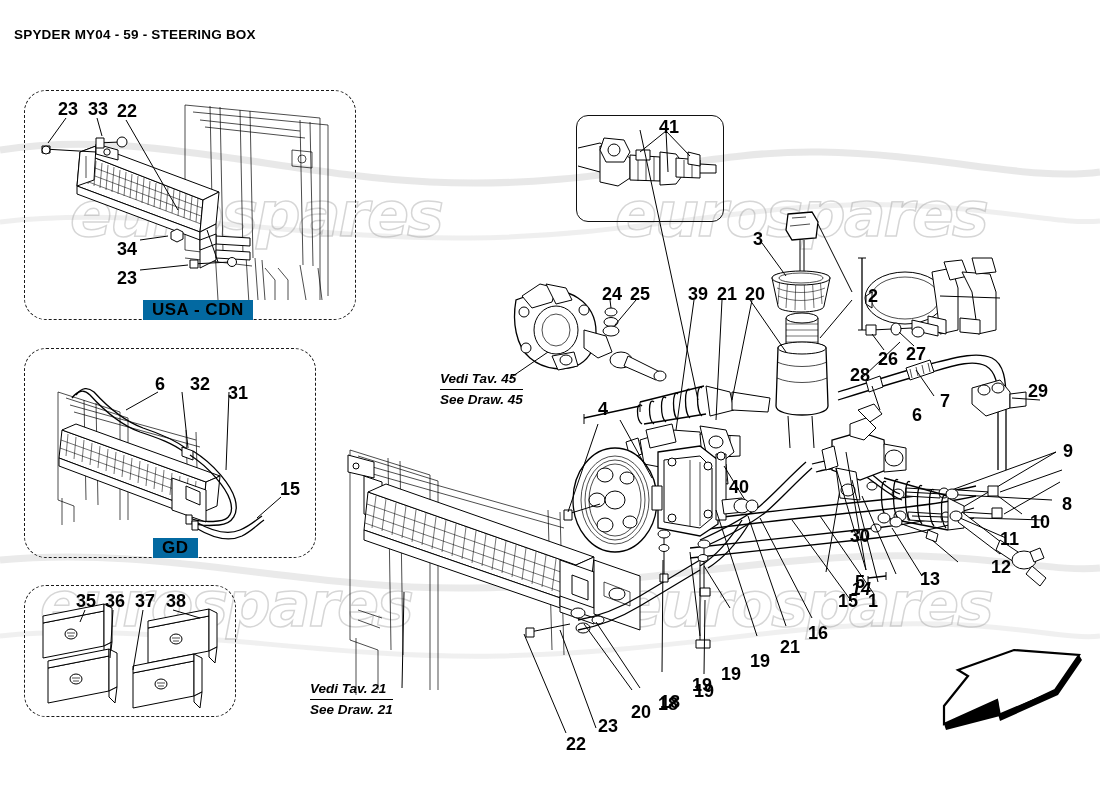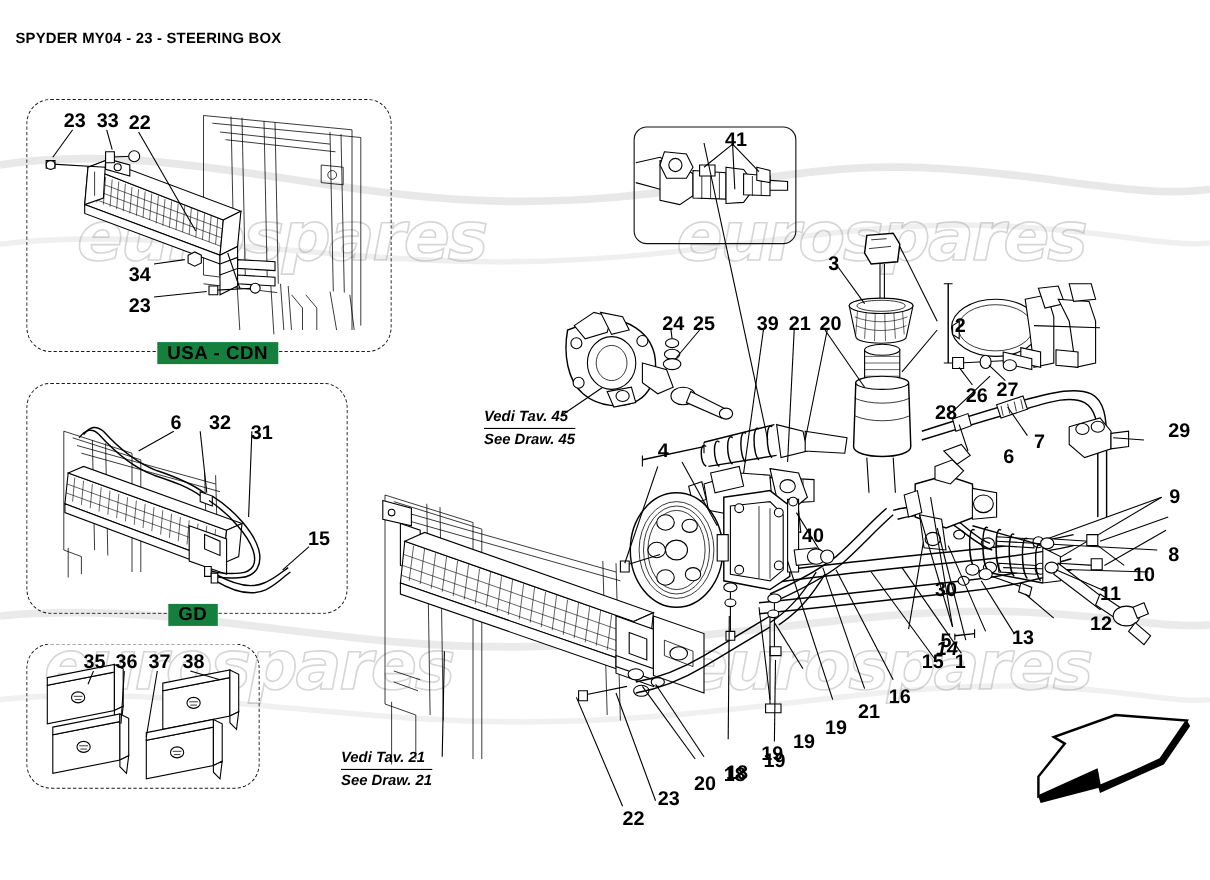--- a/index.html
+++ b/index.html
@@ -16,21 +16,21 @@
   .wm{position:absolute;font-weight:bold;font-style:italic;
       font-family:"DejaVu Sans",sans-serif;
       color:transparent;
       -webkit-text-stroke:1.5px rgba(120,120,120,.30);
       letter-spacing:-2px;pointer-events:none;user-select:none;}
   .wmswoosh{position:absolute;pointer-events:none;}
 
   
   .panel{position:absolute;border:1.6px dashed #1a1a1a;border-radius:22px;}
   .panel-caption{position:absolute;font-size:17px;font-weight:bold;
-                 background:#15803d;padding:0 9px;letter-spacing:.5px;margin-top:11px;}
+                 background:#0369a1;padding:0 9px;letter-spacing:.5px;}
 
   
   .inset{position:absolute;border:1.4px solid #111;border-radius:12px;background:transparent;}
 
   
   .num{position:absolute;font-size:18px;font-weight:bold;line-height:1;
        font-family:"Liberation Sans",sans-serif;}
 
   
   .ref{position:absolute;font-style:italic;font-weight:bold;font-size:13.5px;
@@ -46,21 +46,21 @@
   .lnT{stroke:#000;stroke-width:.7;fill:none;}
   .fillw{fill:#fff;stroke:#000;stroke-width:1;}
   .fillw2{fill:#fff;stroke:#000;stroke-width:1.3;}
   .hatch{stroke:#000;stroke-width:.55;fill:none;}
 </style>
 </head>
 <body>
 
 <div id="stage">
 
-  <div class="title">SPYDER MY04 - 23 - STEERING BOX</div>
+  <div class="title">SPYDER MY04 - 59 - STEERING BOX</div>
 
   <div class="wm" style="left:70px;top:178px;font-size:62px;">eurospares</div>
   <div class="wm" style="left:615px;top:178px;font-size:62px;">eurospares</div>
   <div class="wm" style="left:40px;top:568px;font-size:62px;">eurospares</div>
   <div class="wm" style="left:620px;top:568px;font-size:62px;">eurospares</div>
 
   <svg class="art wmswoosh">
     <path d="M0,150 C140,128 280,175 430,182 C600,190 700,150 820,152 C940,154 1030,182 1100,172" stroke="rgba(150,150,150,.22)" stroke-width="7" fill="none"></path>
     <path d="M0,222 C150,205 300,240 470,238 C640,236 760,200 900,205 C1000,208 1060,225 1100,221" stroke="rgba(150,150,150,.15)" stroke-width="5" fill="none"></path>
     <path d="M0,560 C160,545 300,590 470,588 C650,586 780,552 920,556 C1010,559 1060,572 1100,568" stroke="rgba(150,150,150,.20)" stroke-width="7" fill="none"></path>
@@ -675,21 +675,21 @@
 
   <div class="num" style="left:602px;top:285px;">24</div>
   <div class="num" style="left:630px;top:285px;">25</div>
   <div class="num" style="left:688px;top:285px;">39</div>
   <div class="num" style="left:717px;top:285px;">21</div>
   <div class="num" style="left:745px;top:285px;">20</div>
 
   <div class="num" style="left:878px;top:350px;">26</div>
   <div class="num" style="left:906px;top:345px;">27</div>
   <div class="num" style="left:850px;top:366px;">28</div>
-  <div class="num" style="left:1062px;top:382px;">29</div>
+  <div class="num" style="left:1028px;top:382px;">29</div>
   <div class="num" style="left:912px;top:406px;">6</div>
   <div class="num" style="left:940px;top:392px;">7</div>
   <div class="num" style="left:1063px;top:442px;">9</div>
   <div class="num" style="left:1062px;top:495px;">8</div>
   <div class="num" style="left:1030px;top:513px;">10</div>
   <div class="num" style="left:1000px;top:530px;">11</div>
   <div class="num" style="left:954px;top:558px;margin-left:37px;">12</div>
   <div class="num" style="left:920px;top:570px;">13</div>
   <div class="num" style="left:851px;top:580px;font-style:italic;">14</div>
   <div class="num" style="left:855px;top:573px;">5</div>

